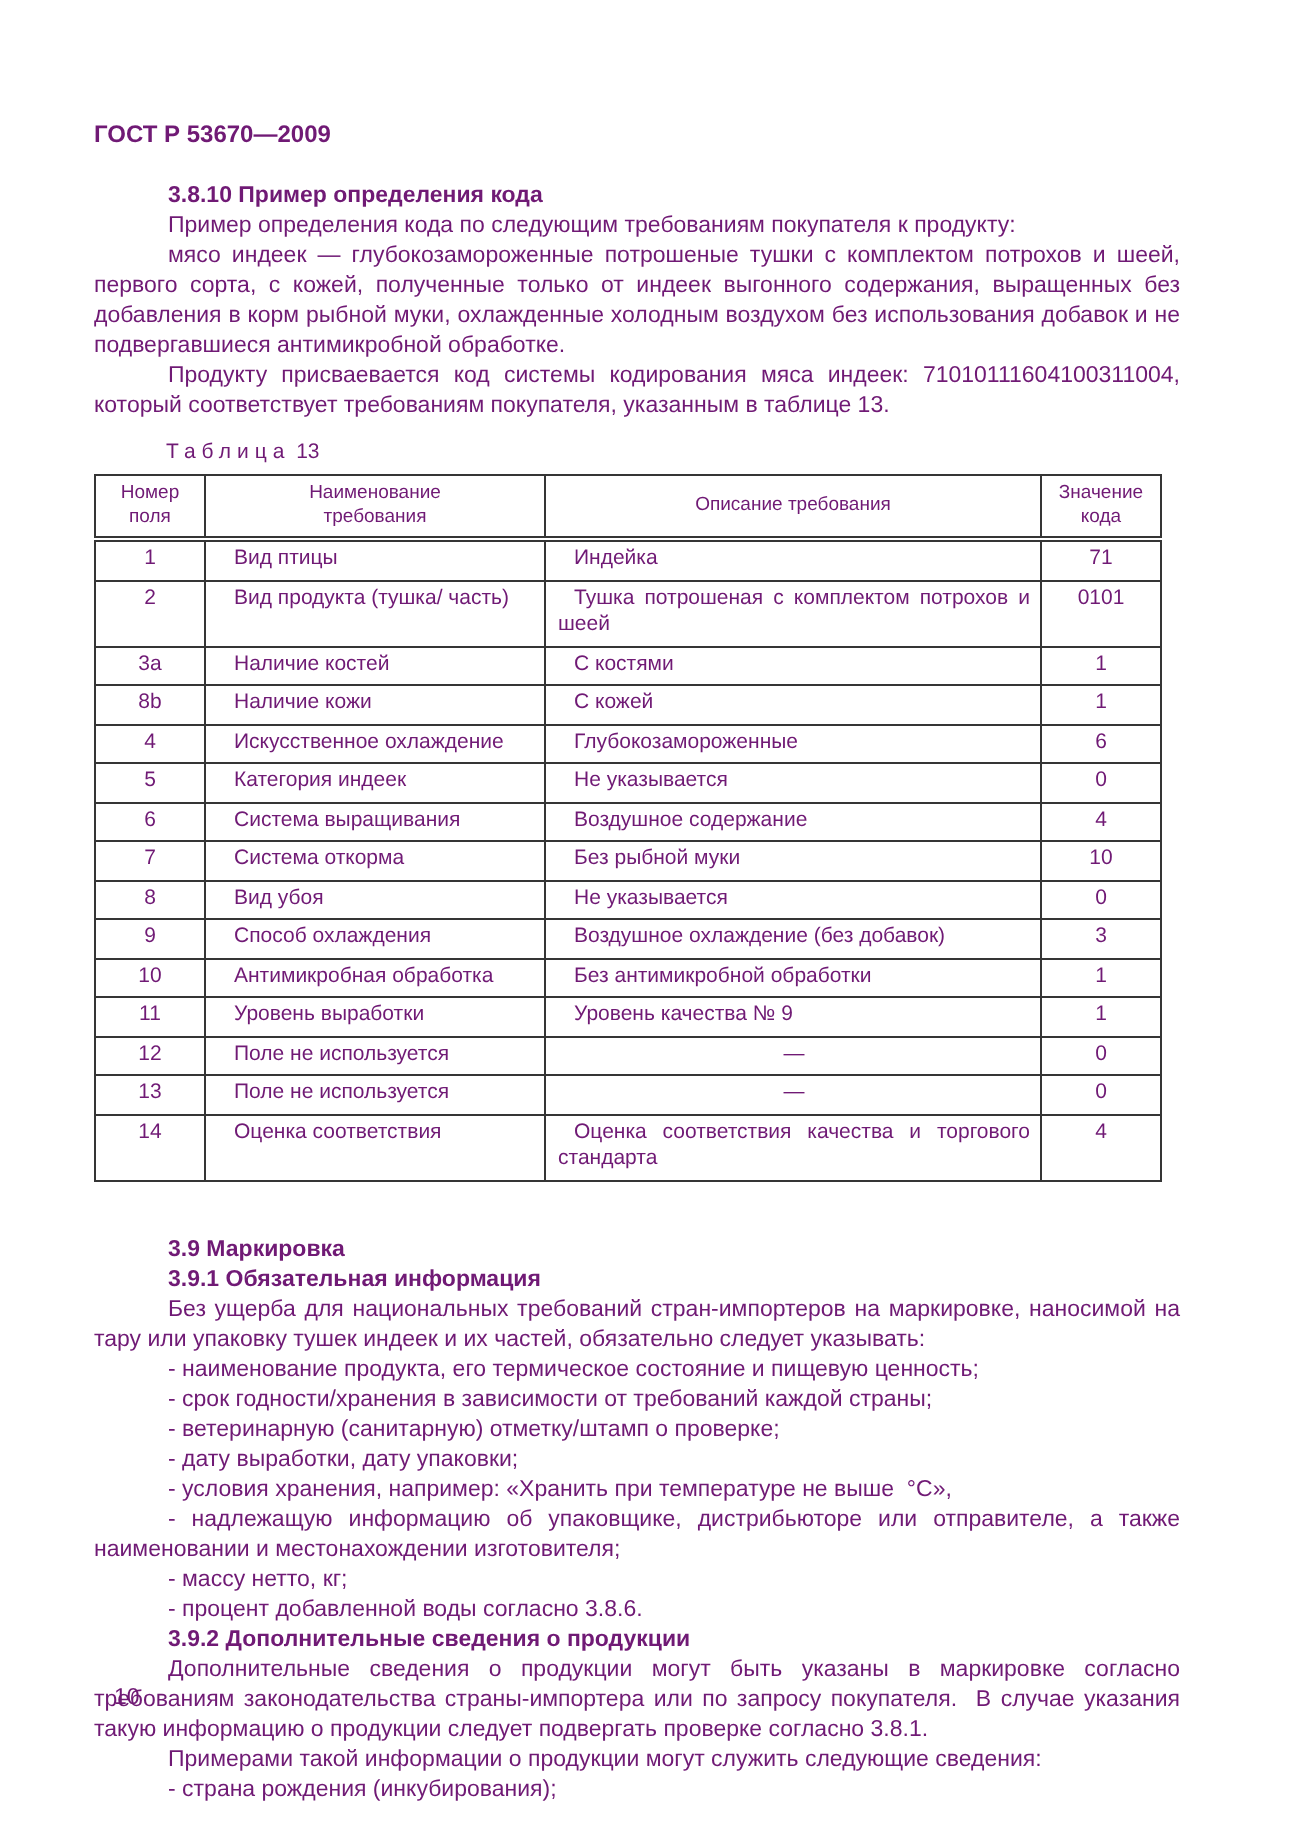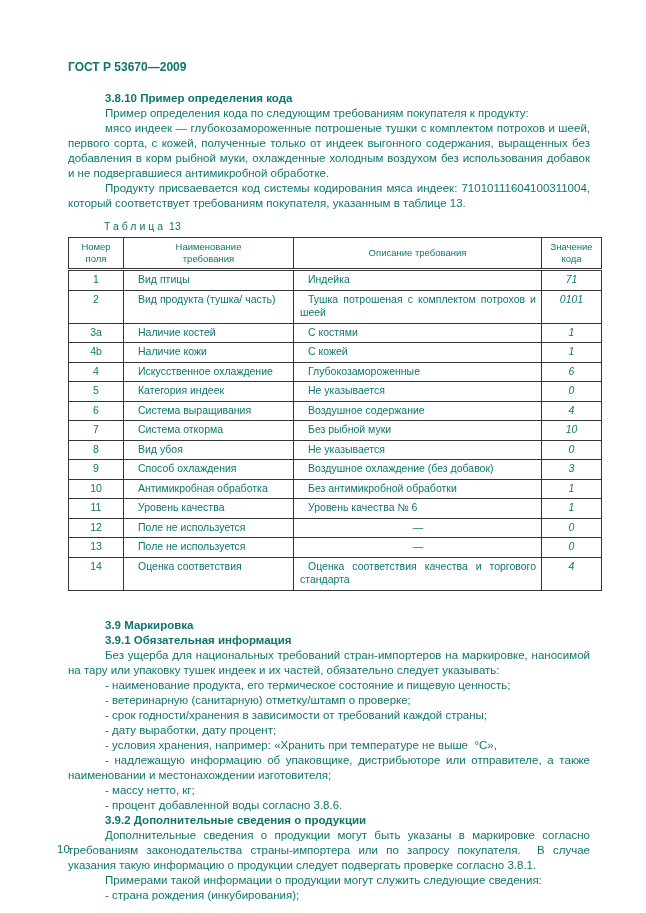--- a/index.html
+++ b/index.html
@@ -2,23 +2,23 @@
 <html><head>
 <meta charset="utf-8">
 <style>
   html, body { margin: 0; padding: 0; background: #ffffff; }
   .page {
     position: relative;
     width: 646px;
     height: 913px;
     box-sizing: border-box;
     background: #ffffff;
-    color: #0f766e;
+    color: #701a75;
     font-family: "Liberation Sans", sans-serif;
-    padding: 60px 56px 0 68px;
+    padding: 60px 56px 0 47px;
     overflow: hidden;
   }
   .doc-header {
     font-size: 12px;
     font-weight: bold;
     margin-bottom: 17px;
   }
   p {
     margin: 0;
     font-size: 11.5px;
@@ -60,21 +60,21 @@
   thead th { border-bottom: 3px double #353535; }
   td {
     font-size: 10.5px;
     line-height: 13.5px;
     padding: 2px 5px 3px 5px;
     vertical-align: top;
   }
   td.c0 { text-align: center; }
   td.c1 { padding-left: 14px; }
   td.c2 { text-align: justify; padding-left: 6px; text-indent: 8px; }
-  td.c3 { text-align: center; font-style: italic; }
+  td.c3 { text-align: center; }
   td.dash { text-align: center; text-indent: 0; }
   .sec-gap { margin-top: 27px; }
   .pageno {
     position: absolute;
     left: 57px;
     top: 843px;
     font-size: 11.5px;
   }
 </style>
 </head>
@@ -129,21 +129,21 @@
         </tr>
 
         <tr>
           <td class="c0">3a</td>
           <td class="c1">Наличие костей</td>
           <td class="c2">С костями</td>
           <td class="c3">1</td>
         </tr>
 
         <tr>
-          <td class="c0">4b</td>
+          <td class="c0">8b</td>
           <td class="c1">Наличие кожи</td>
           <td class="c2">С кожей</td>
           <td class="c3">1</td>
         </tr>
 
         <tr>
           <td class="c0">4</td>
           <td class="c1">Искусственное охлаждение</td>
           <td class="c2">Глубокозамороженные</td>
           <td class="c3">6</td>
@@ -186,22 +186,22 @@
 
         <tr>
           <td class="c0">10</td>
           <td class="c1">Антимикробная обработка</td>
           <td class="c2">Без антимикробной обработки</td>
           <td class="c3">1</td>
         </tr>
 
         <tr>
           <td class="c0">11</td>
-          <td class="c1">Уровень качества</td>
-          <td class="c2">Уровень качества № 6</td>
+          <td class="c1">Уровень выработки</td>
+          <td class="c2">Уровень качества № 9</td>
           <td class="c3">1</td>
         </tr>
 
         <tr>
           <td class="c0">12</td>
           <td class="c1">Поле не используется</td>
           <td class="c2 dash">—</td>
           <td class="c3">0</td>
         </tr>
 
@@ -222,25 +222,25 @@
   </table>
 
   <div class="h sec-gap">3.9 Маркировка</div>
   <div class="h">3.9.1 Обязательная информация</div>
   <p>Без ущерба для национальных требований стран-импортеров на маркировке, наносимой на тару или упаковку тушек индеек и их частей, обязательно следует указывать:</p>
 
   <div>
 
       <p>- наименование продукта, его термическое состояние и пищевую ценность;</p>
 
+      <p>- срок годности/хранения в зависимости от требований каждой страны;</p>
+
       <p>- ветеринарную (санитарную) отметку/штамп о проверке;</p>
 
-      <p>- срок годности/хранения в зависимости от требований каждой страны;</p>
-
-      <p>- дату выработки, дату процент;</p>
+      <p>- дату выработки, дату упаковки;</p>
 
       <p>- условия хранения, например: «Хранить при температуре не выше &nbsp;°С»,</p>
 
       <p>- надлежащую информацию об упаковщике, дистрибьюторе или отправителе, а также наименовании и местонахождении изготовителя;</p>
 
       <p>- массу нетто, кг;</p>
 
       <p>- процент добавленной воды согласно 3.8.6.</p>
     </div>
 

